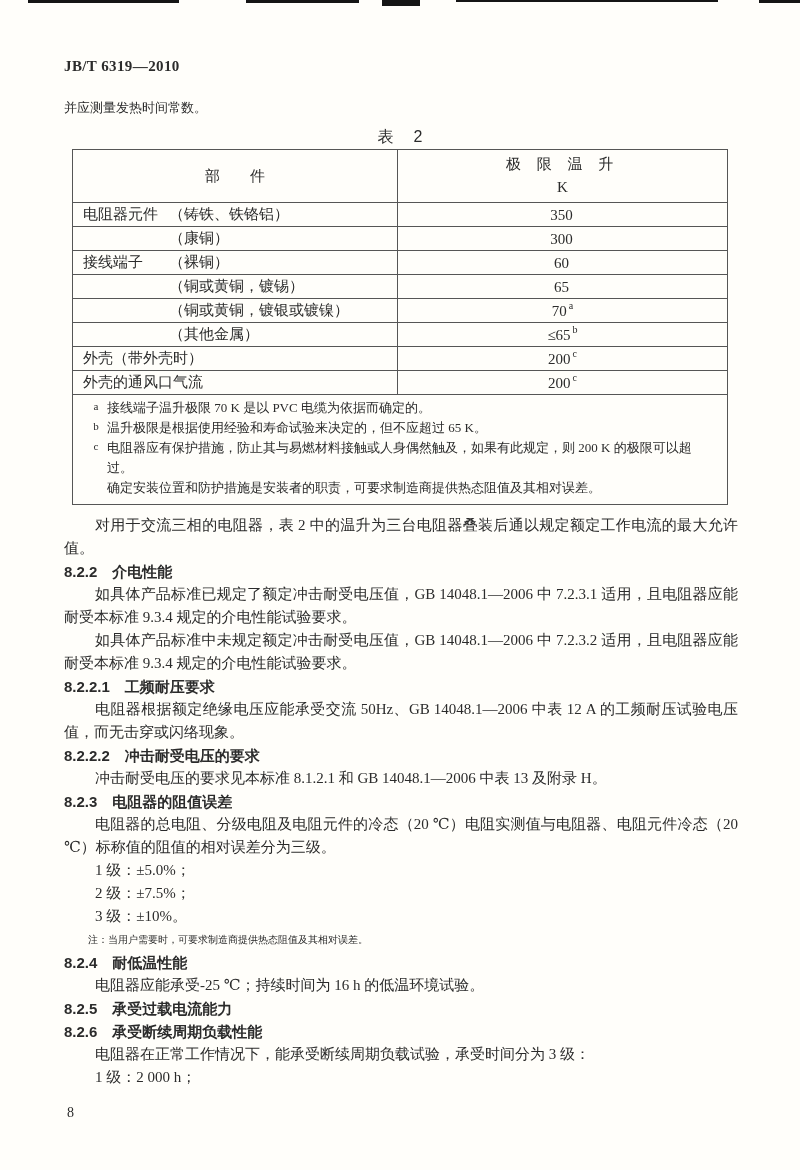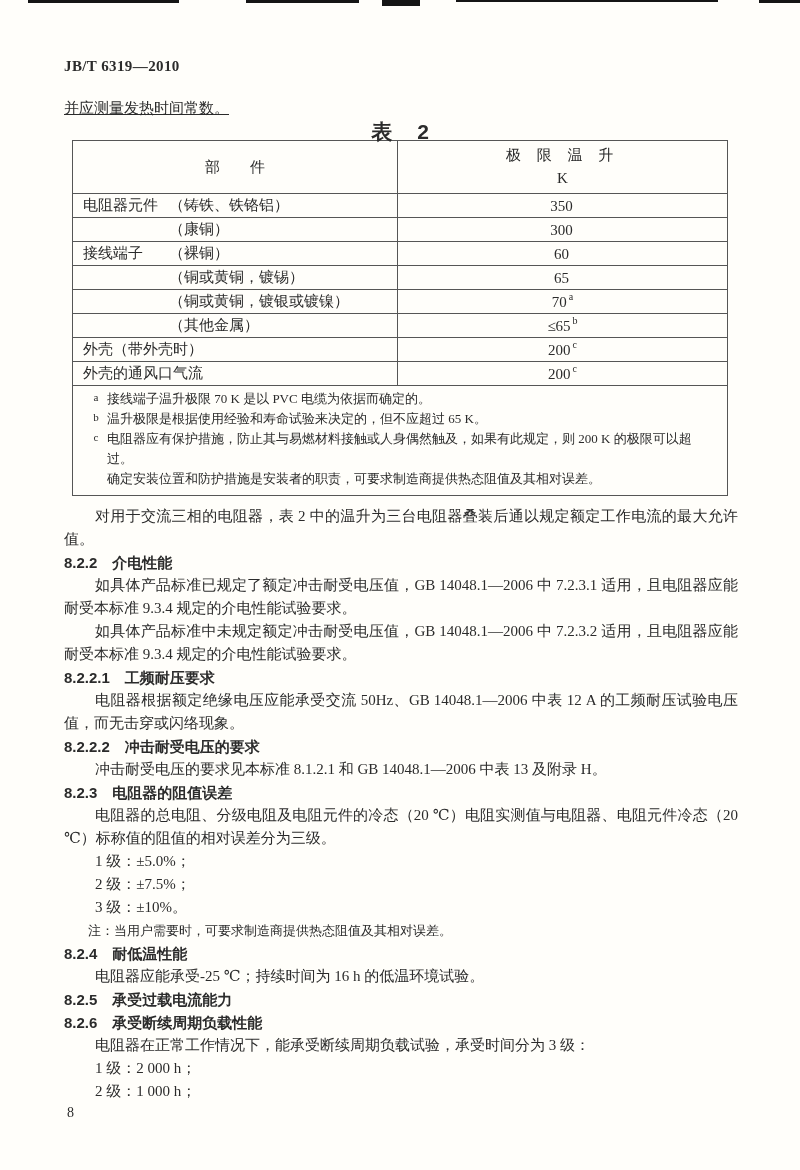--- a/index.html
+++ b/index.html
@@ -3,43 +3,43 @@
 <meta charset="utf-8">
 <style>
   html,body{margin:0;padding:0;background:#fffefa;}
   .page{
     position:relative;width:800px;height:1170px;background:#fffefa;
     font-family:"Liberation Serif","DejaVu Serif",serif;color:#2b2b2b;
     box-sizing:border-box;padding:58px 62px 0 64px;overflow:hidden;
   }
   .artifact{position:absolute;background:#151515;}
   .doc-header{font-size:15px;font-weight:bold;letter-spacing:.4px;height:18px;}
-  .intro{margin-top:22px;font-size:15px;line-height:20px;text-decoration:underline;}
-  .table-caption{text-align:center;font-size:21px;font-weight:bold;
+  .intro{margin-top:22px;font-size:13px;line-height:20px;}
+  .table-caption{margin-top:9px;text-align:center;font-size:16px;font-weight:normal;
     font-family:"Liberation Sans","DejaVu Sans",sans-serif;letter-spacing:2px;height:20px;}
   table.limits{border-collapse:collapse;width:656px;margin:2px 0 0 8px;font-size:15px;
     border:1.5px solid #3c3c3c;table-layout:fixed;padding-left:16px;}
   table.limits th, table.limits td{border:1px solid #565656;font-weight:normal;}
   th.c1{width:322px;}
   th.c2 .hl1{letter-spacing:6px;}
   thead th{height:50px;text-align:center;line-height:23px;}
   tbody td{height:23px;padding:0;}
   td.c1{padding-left:10px;}
   td.c2{text-align:center;}
   .grp{display:inline-block;min-width:86px;}
   td.c2 sup{font-size:10px;margin-left:2px;position:relative;top:-1px;}
   td.fnotes{padding:3px 10px 6px 12px;font-size:13px;}
   .fn{display:flex;}
   .fn-marker{width:22px;flex:none;text-align:center;font-size:11px;padding-top:2px;}
   .fn-text{flex:1;line-height:20px;}
   .body-text{margin-top:9px;font-size:15px;line-height:23px;width:674px;}
   .para{text-indent:31px;text-align:justify;}
   .heading{font-family:"Liberation Sans","DejaVu Sans",sans-serif;font-weight:bold;}
   .list{padding-left:31px;}
-  .note{padding-left:24px;font-size:13px;}
+  .note{padding-left:24px;font-size:10px;}
   .page-number{position:absolute;left:67px;top:1105px;font-size:14px;}
 </style>
 </head>
 <body>
 
 <div class="page">
 
   <div class="artifact" style="left:28px;top:0;width:151px;height:3px;"></div>
   <div class="artifact" style="left:246px;top:0;width:113px;height:3px;"></div>
   <div class="artifact" style="left:382px;top:0;width:38px;height:6px;"></div>
@@ -131,18 +131,17 @@
     <div class="list">1 级：±5.0%；</div>
     <div class="list">2 级：±7.5%；</div>
     <div class="list">3 级：±10%。</div>
     <div class="note">注：当用户需要时，可要求制造商提供热态阻值及其相对误差。</div>
     <div class="heading">8.2.4　耐低温性能</div>
     <div class="para">电阻器应能承受-25 ℃；持续时间为 16 h 的低温环境试验。</div>
     <div class="heading">8.2.5　承受过载电流能力</div>
     <div class="heading">8.2.6　承受断续周期负载性能</div>
     <div class="para">电阻器在正常工作情况下，能承受断续周期负载试验，承受时间分为 3 级：</div>
     <div class="list">1 级：2 000 h；</div>
-    <div class="list">2 级：1 000 h；</div>
   </div>
 
   <div class="page-number">8</div>
 
 </div>
 
 </body></html>

